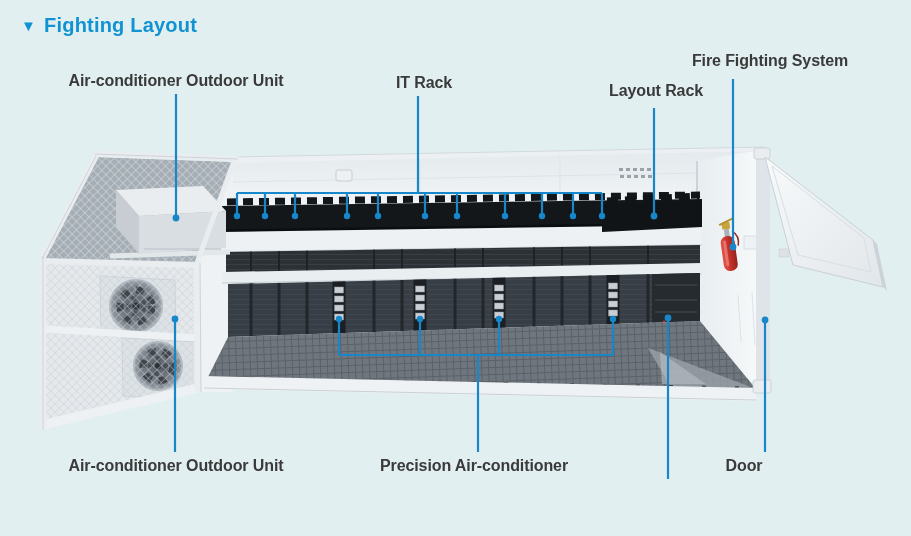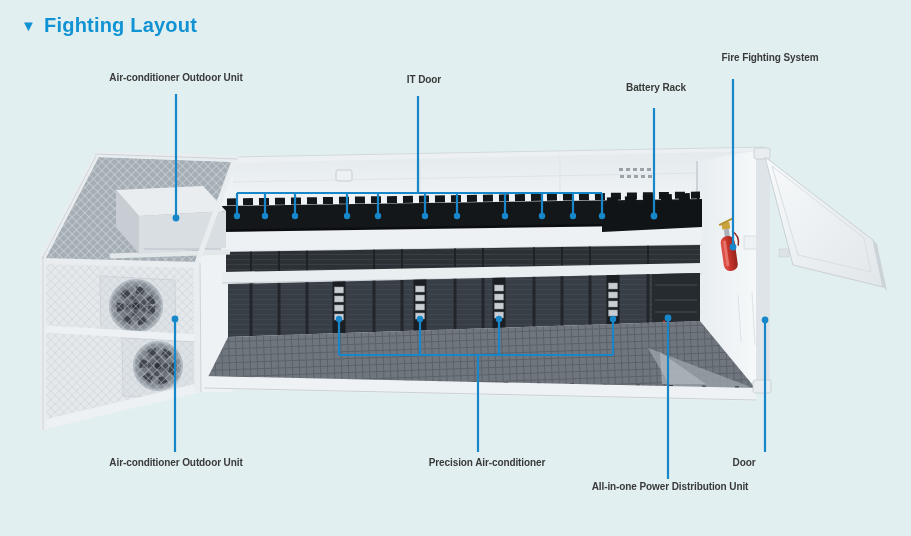--- a/index.html
+++ b/index.html
@@ -3,21 +3,21 @@
 <meta charset="utf-8">
 <style>
   html,body{margin:0;padding:0;}
   body{width:911px;height:536px;overflow:hidden;font-family:"Liberation Sans",sans-serif;}
   #stage{position:relative;width:911px;height:536px;background:#e2eff1;}
   #scene{position:absolute;left:0;top:0;}
   .title{position:absolute;left:21px;top:14px;display:flex;align-items:center;
          color:#1193d3;font-weight:bold;font-size:20px;letter-spacing:0.2px;}
   .title .marker{font-size:15px;margin-right:8px;}
   .callout{position:absolute;transform:translateX(-50%);white-space:nowrap;
-           font-weight:bold;font-size:10px;color:#3a3a3a;letter-spacing:-0.1px;}
+           font-weight:bold;font-size:16px;color:#3a3a3a;letter-spacing:-0.1px;}
 </style>
 </head>
 <body>
 
 <div id="stage">
 
   <svg id="scene" width="911" height="536" viewBox="0 0 911 536">
     <defs>
       <linearGradient id="gradWall" x1="0" y1="0" x2="0" y2="1">
         <stop offset="0" stop-color="#e4eaed"></stop>
@@ -275,20 +275,19 @@
       <circle cx="765" cy="320" r="3.4"></circle>
     </g>
   </svg>
 
   <div class="title">
     <span class="marker">▼</span>
     <span>Fighting Layout</span>
   </div>
 
   <div class="callout" style="left:176px;top:72px;">Air-conditioner Outdoor Unit</div>
-  <div class="callout" style="left:424px;top:74px;">IT Door</div>
-  <div class="callout" style="left:656px;top:82px;">Battery Rack</div>
+  <div class="callout" style="left:424px;top:74px;">IT Rack</div>
+  <div class="callout" style="left:656px;top:82px;">Layout Rack</div>
   <div class="callout" style="left:770px;top:52px;">Fire Fighting System</div>
   <div class="callout" style="left:176px;top:457px;">Air-conditioner Outdoor Unit</div>
-  <div class="callout" style="left:487px;top:457px;">Precision Air-conditioner</div>
-  <div class="callout" style="left:670px;top:481px;">All-in-one Power Distribution Unit</div>
+  <div class="callout" style="left:474px;top:457px;">Precision Air-conditioner</div>
   <div class="callout" style="left:744px;top:457px;">Door</div>
 </div>
 
 </body></html>

